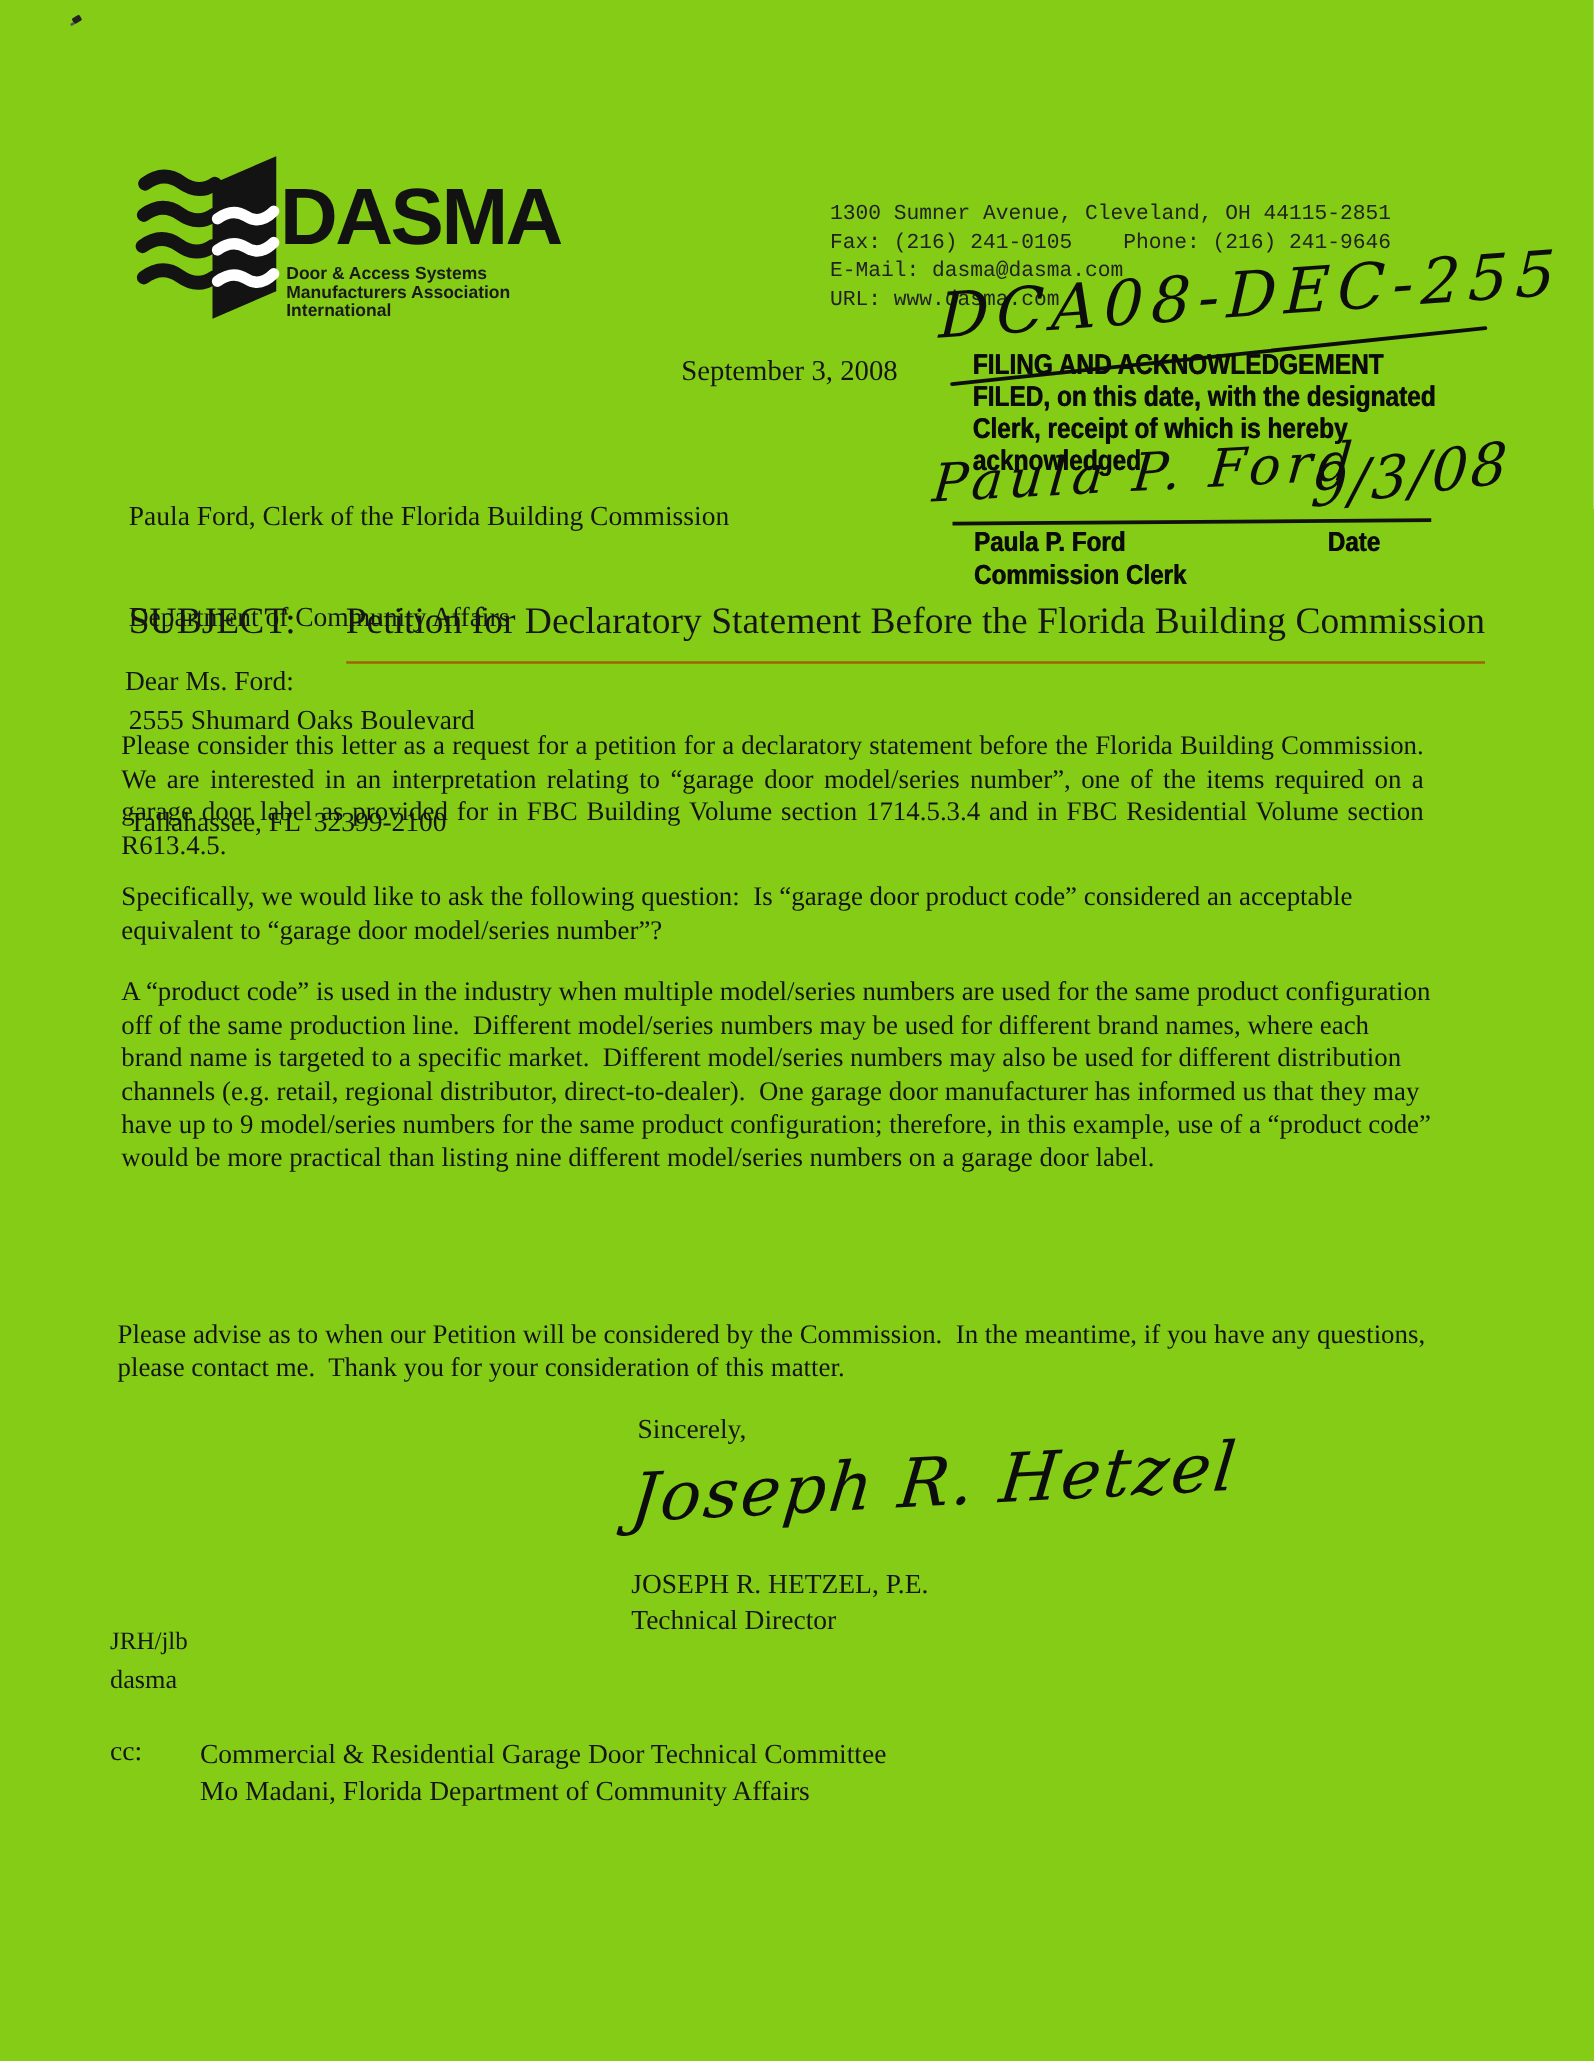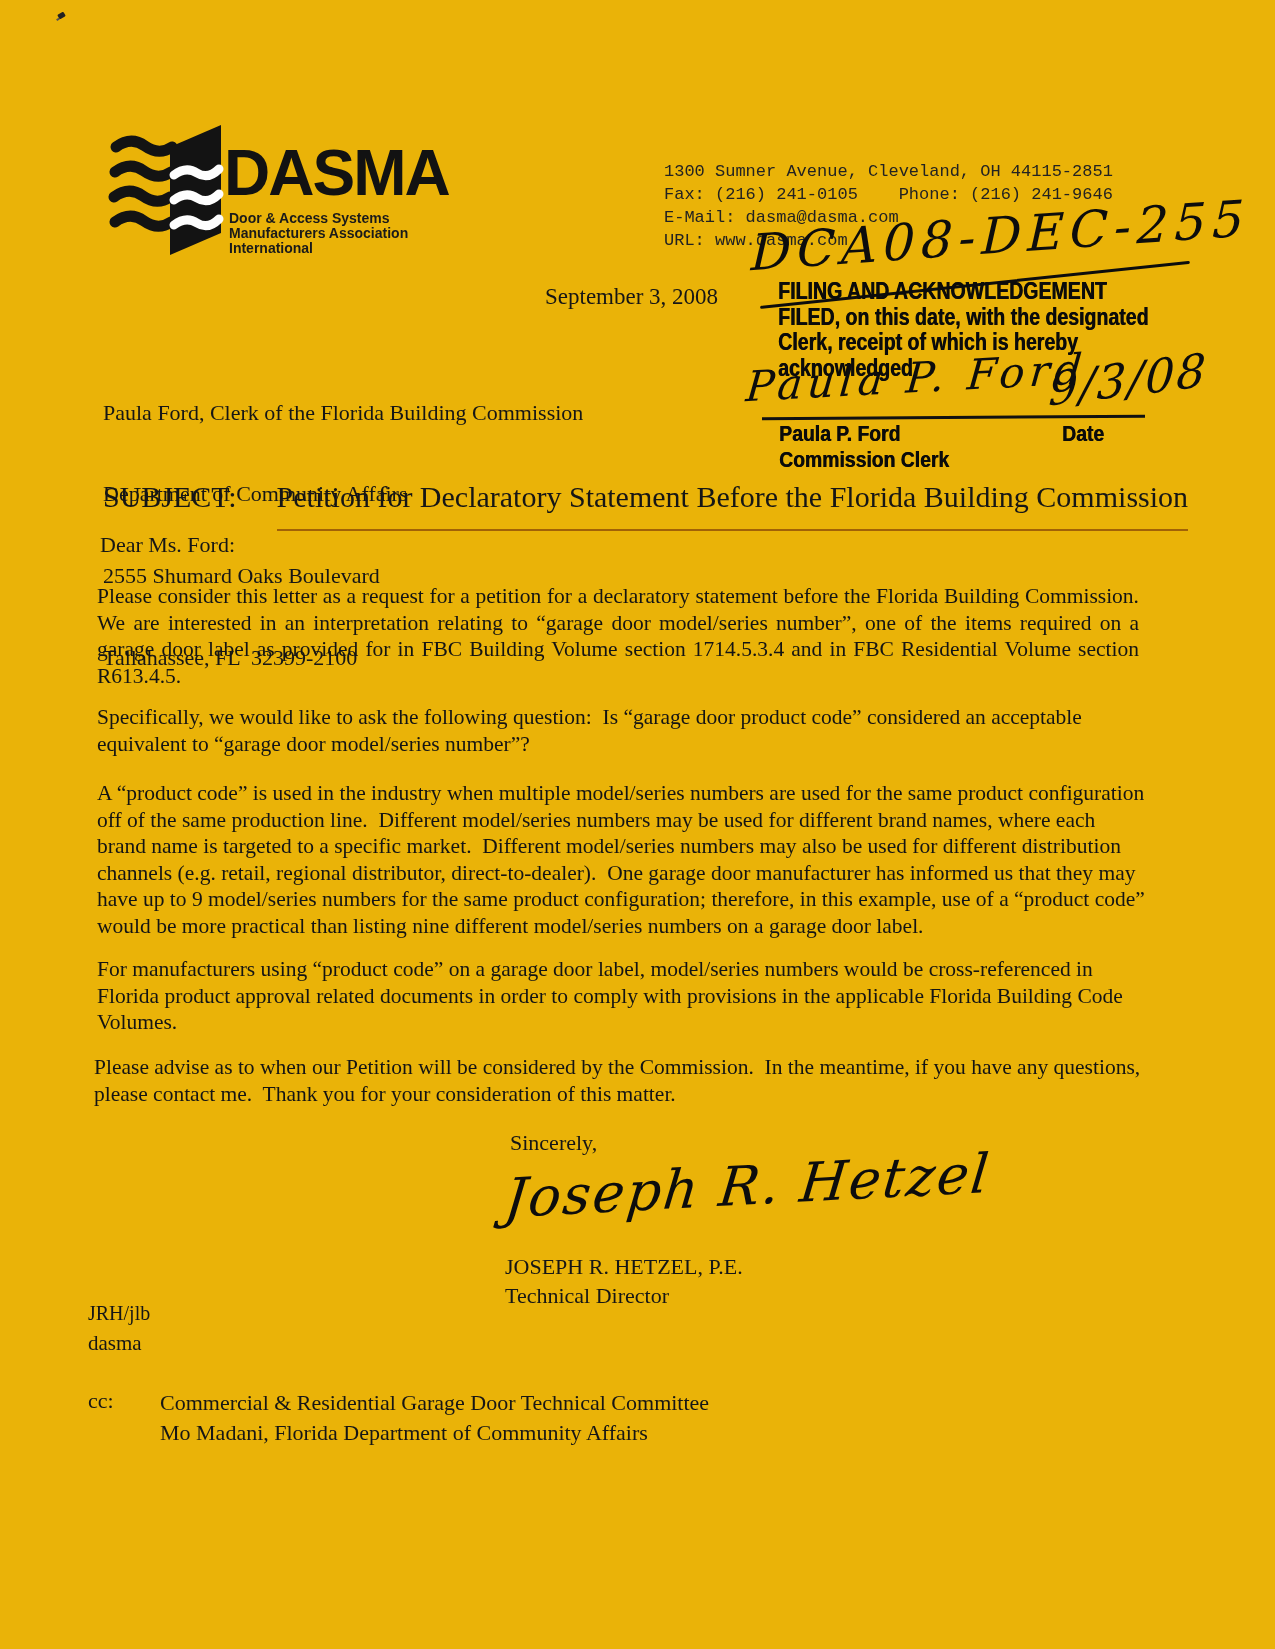--- a/index.html
+++ b/index.html
@@ -1,21 +1,21 @@
 <!DOCTYPE html>
 <html><head>
 <meta charset="utf-8">
 <style>
   html, body { margin: 0; padding: 0; background: #e8e8e8; }
   #page {
     position: relative;
     width: 1275px;
     height: 1649px;
     margin: 0 auto;
-    background: #eab308;
+    background: #84cc16;
     overflow: hidden;
     color: #161616;
     font-family: "Liberation Serif", serif;
   }
   .abs { position: absolute; }
 
   
   .speck { width: 7px; height: 5px; background: #222; transform: rotate(-30deg); border-radius: 1px; }
   .speck:after { content:""; position:absolute; left:-3px; top:3px; width:3px; height:2px; background:#555; }
 
@@ -166,21 +166,20 @@
   <div class="abs subject-row" style="left:103px; top:480px;">
     <span>SUBJECT:</span>
     <span class="subject-underline">Petition for Declaratory Statement Before the Florida Building Commission</span>
   </div>
 
   <div class="abs" style="left:100px; top:532px; font-size:22px;text-align:right;">Dear Ms. Ford:</div>
 
   <div class="abs para justify" style="left:97px; top:583px; width:1042px;">Please consider this letter as a request for a petition for a declaratory statement before the Florida Building Commission. We are interested in an interpretation relating to “garage door model/series number”, one of the items required on a garage door label as provided for in FBC Building Volume section 1714.5.3.4 and in FBC Residential Volume section R613.4.5.</div>
   <div class="abs para" style="left:97px; top:704px; width:1042px;">Specifically, we would like to ask the following question:  Is “garage door product code” considered an acceptable equivalent to “garage door model/series number”?</div>
   <div class="abs para" style="left:97px; top:780px; width:1048px;">A “product code” is used in the industry when multiple model/series numbers are used for the same product configuration off of the same production line.  Different model/series numbers may be used for different brand names, where each brand name is targeted to a specific market.  Different model/series numbers may also be used for different distribution channels (e.g. retail, regional distributor, direct-to-dealer).  One garage door manufacturer has informed us that they may have up to 9 model/series numbers for the same product configuration; therefore, in this example, use of a “product code” would be more practical than listing nine different model/series numbers on a garage door label.</div>
-  <div class="abs para" style="left:97px; top:956px; width:1042px;">For manufacturers using “product code” on a garage door label, model/series numbers would be cross-referenced in Florida product approval related documents in order to comply with provisions in the applicable Florida Building Code Volumes.</div>
   <div class="abs para" style="left:94px; top:1054px; width:1048px;">Please advise as to when our Petition will be considered by the Commission.  In the meantime, if you have any questions, please contact me.  Thank you for your consideration of this matter.</div>
 
   <div class="abs" style="left:510px; top:1130px; font-size:22px;">Sincerely,</div>
 
   <div class="abs hand joseph-script" style="left:508px; top:1172px;">Joseph R. Hetzel</div>
 
   <div class="abs" style="left:505px; top:1254px; font-size:22px;">JOSEPH R. HETZEL, P.E.</div>
   <div class="abs" style="left:505px; top:1283px; font-size:22px;">Technical Director</div>
 
   <div class="abs" style="left:88px; top:1302px; font-size:20px;">JRH/jlb</div>

